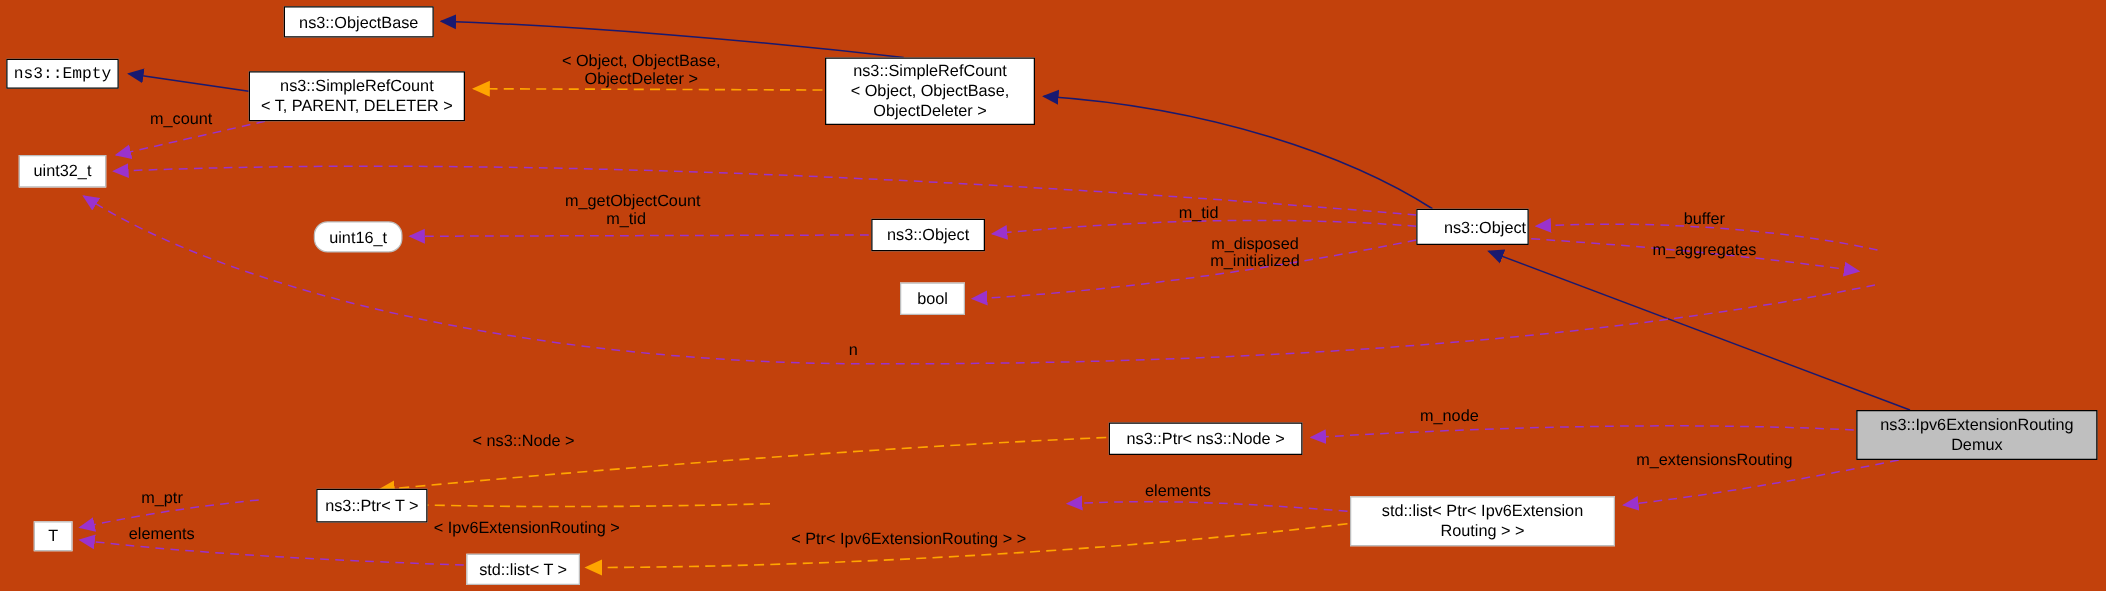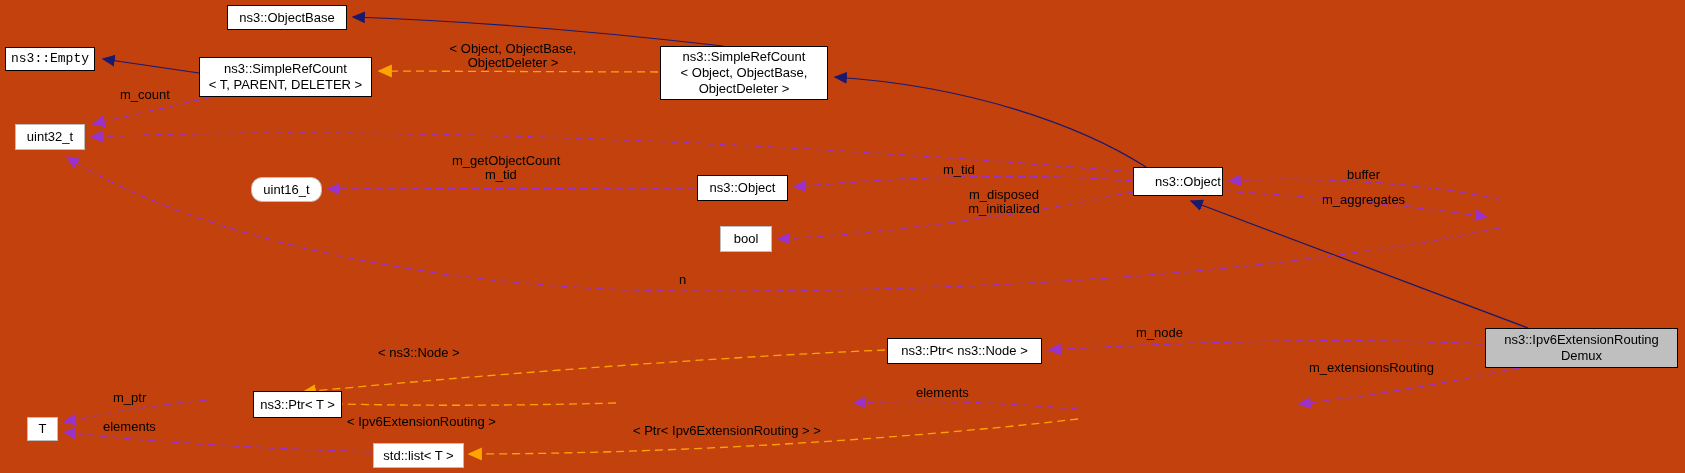--- a/index.html
+++ b/index.html
@@ -90,20 +90,22 @@
   <div class="node grey" style="left:251px;top:177px;width:71px;height:25px;border-radius:11px;">uint16_t</div>
   <div class="node" style="left:697px;top:175px;width:91px;height:26px;">ns3::Object</div>
   <div class="node grey" style="left:720px;top:226px;width:52px;height:26px;">bool</div>
   <div class="node" style="left:1133px;top:167px;width:90px;height:29px;padding-left:20px;">ns3::Object</div>
   <div class="node selected" style="left:1485px;top:328px;width:193px;height:40px;">ns3::Ipv6ExtensionRouting
 Demux</div>
   <div class="node" style="left:887px;top:338px;width:155px;height:26px;">ns3::Ptr&lt; ns3::Node &gt;</div>
   <div class="node" style="left:209px;top:391px;width:89px;height:27px;margin-left:44px;">ns3::Ptr&lt; T &gt;</div>
   <div class="node grey" style="left:27px;top:417px;width:31px;height:24px;">T</div>
   <div class="node grey" style="left:373px;top:443px;width:91px;height:25px;">std::list&lt; T &gt;</div>
+  <div class="node grey" style="left:1080px;top:397px;width:212px;height:40px;">std::list&lt; Ptr&lt; Ipv6Extension
+Routing &gt; &gt;</div>
 
   <div class="elabel" style="left:120px;top:88px;">m_count</div>
   <div class="elabel" style="left:432px;top:42px;width:162px;">&lt; Object, ObjectBase,
 ObjectDeleter &gt;</div>
   <div class="elabel" style="left:452px;top:116px;margin-top:38px;">m_getObjectCount</div>
   <div class="elabel" style="left:485px;top:168px;">m_tid</div>
   <div class="elabel" style="left:943px;top:163px;">m_tid</div>
   <div class="elabel" style="left:960px;top:188px;width:88px;">m_disposed
 m_initialized</div>
   <div class="elabel" style="left:1347px;top:168px;">buffer</div>

